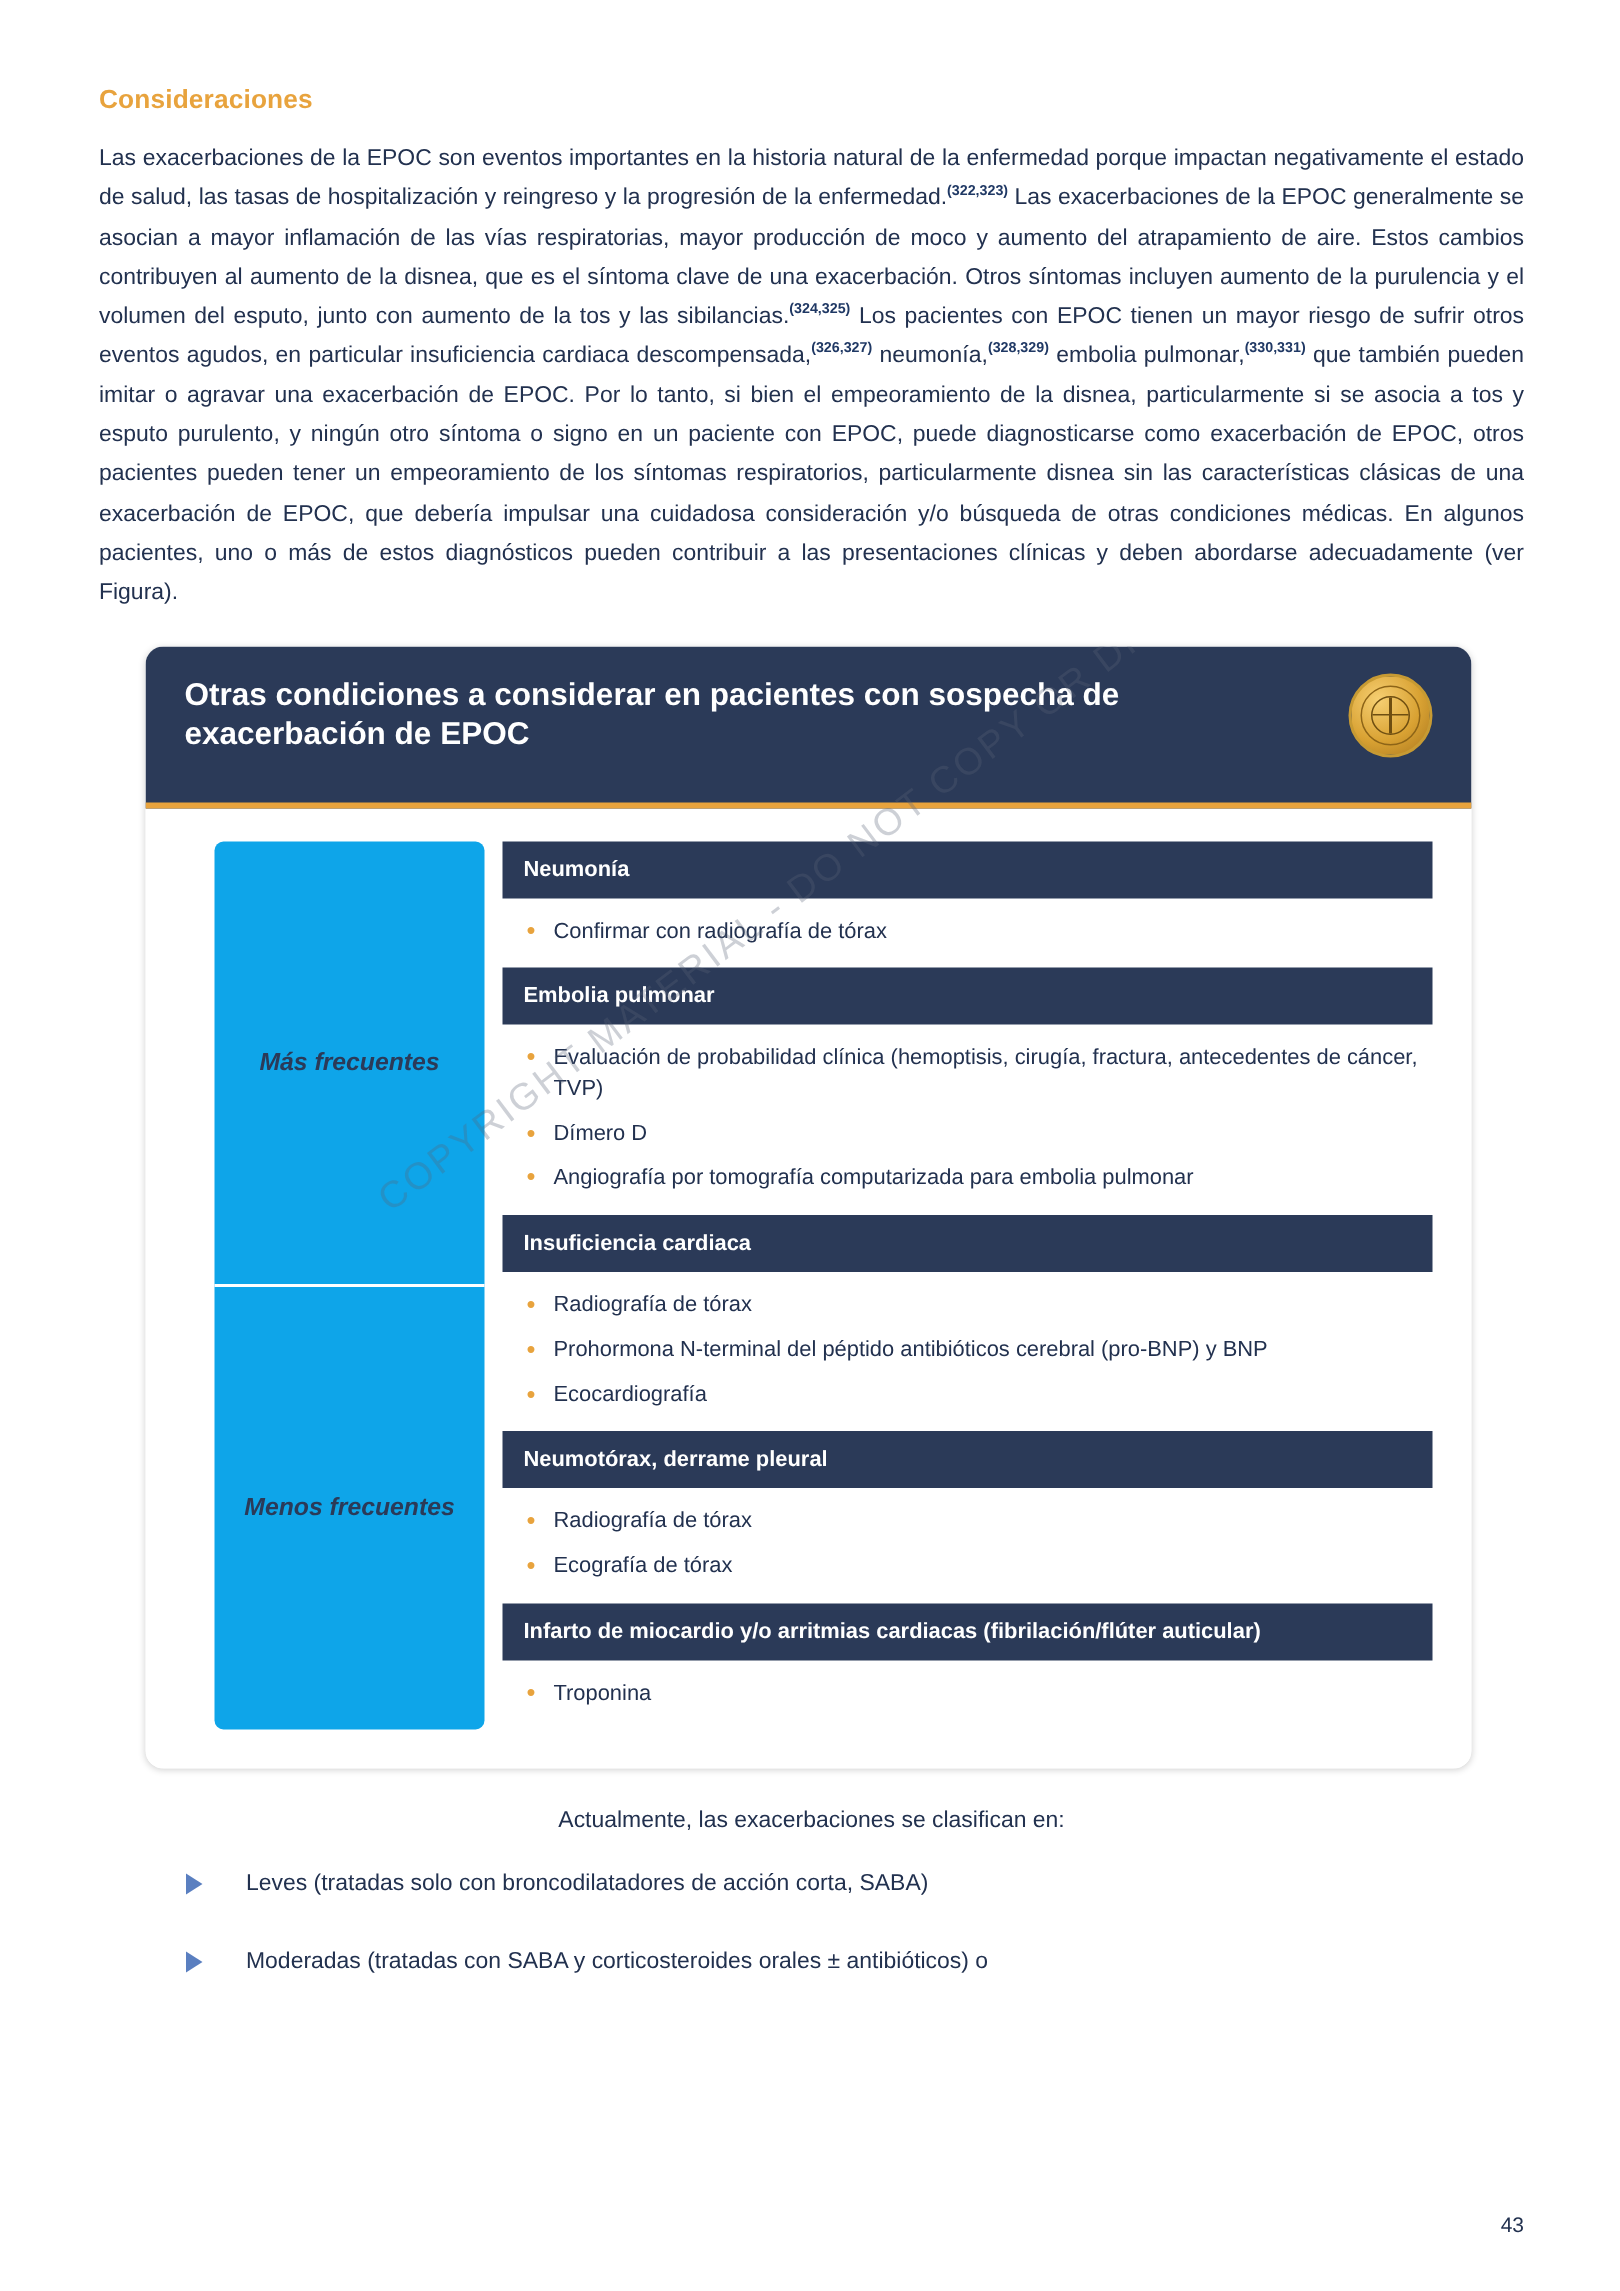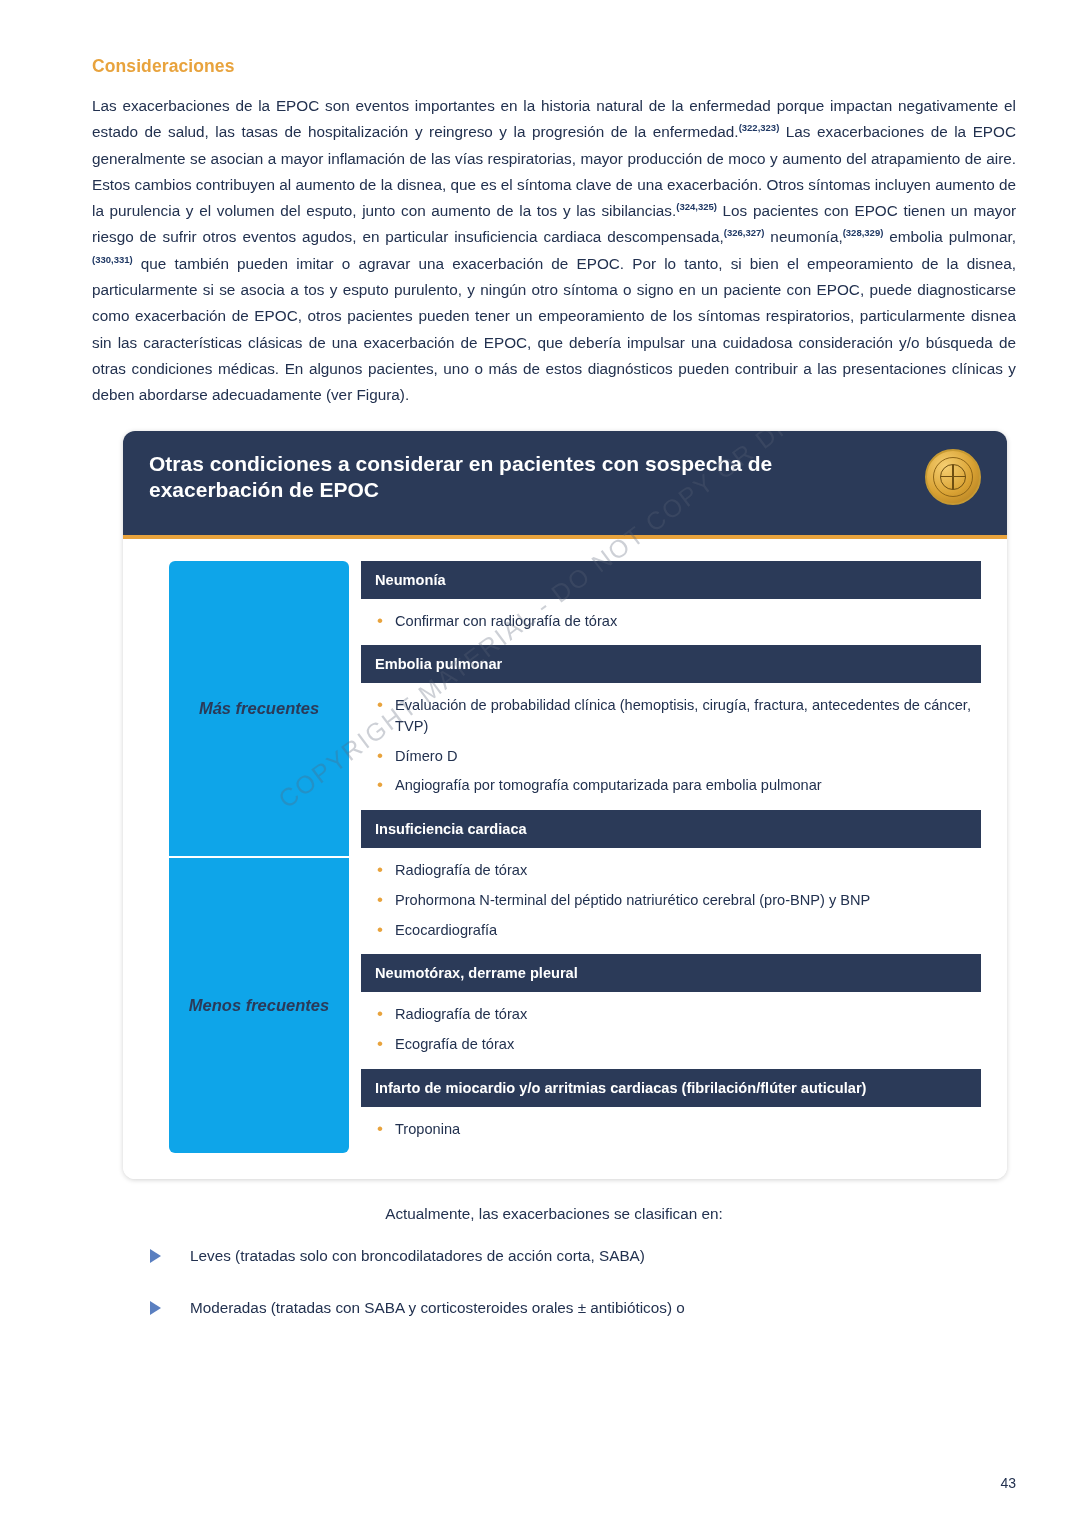--- a/index.html
+++ b/index.html
@@ -13,21 +13,21 @@
     font-family: "Liberation Sans", sans-serif;
     color: #1b2a45;
     position: relative;
     overflow: hidden;
   }
   .page {
     position: relative;
     width: 1080px;
     height: 1527px;
     box-sizing: border-box;
-    padding: 56px 64px 0 92px;
+    padding: 56px 64px 0 66px;
   }
   .section-heading {
     color: #e8a33d;
     font-size: 17.5px;
     font-weight: bold;
     margin: 0 0 16px 0;
     letter-spacing: 0.1px;
   }
   .body-text {
     font-size: 15.3px;
@@ -274,21 +274,21 @@
         <div class="cond-title">Embolia pulmonar</div>
         <ul class="cond-list">
           <li>Evaluación de probabilidad clínica (hemoptisis, cirugía, fractura, antecedentes de cáncer, TVP)</li>
           <li>Dímero D</li>
           <li>Angiografía por tomografía computarizada para embolia pulmonar</li>
         </ul>
 
         <div class="cond-title">Insuficiencia cardiaca</div>
         <ul class="cond-list">
           <li>Radiografía de tórax</li>
-          <li>Prohormona N-terminal del péptido natriurético cerebral (pro-BNP) y BNP</li>
+          <li>Prohormona N-terminal del péptido antibióticos cerebral (pro-BNP) y BNP</li>
           <li>Ecocardiografía</li>
         </ul>
 
         <div class="cond-title">Neumotórax, derrame pleural</div>
         <ul class="cond-list">
           <li>Radiografía de tórax</li>
           <li>Ecografía de tórax</li>
         </ul>
 
         <div class="cond-title">Infarto de miocardio y/o arritmias cardiacas (fibrilación/flúter auticular)</div>

